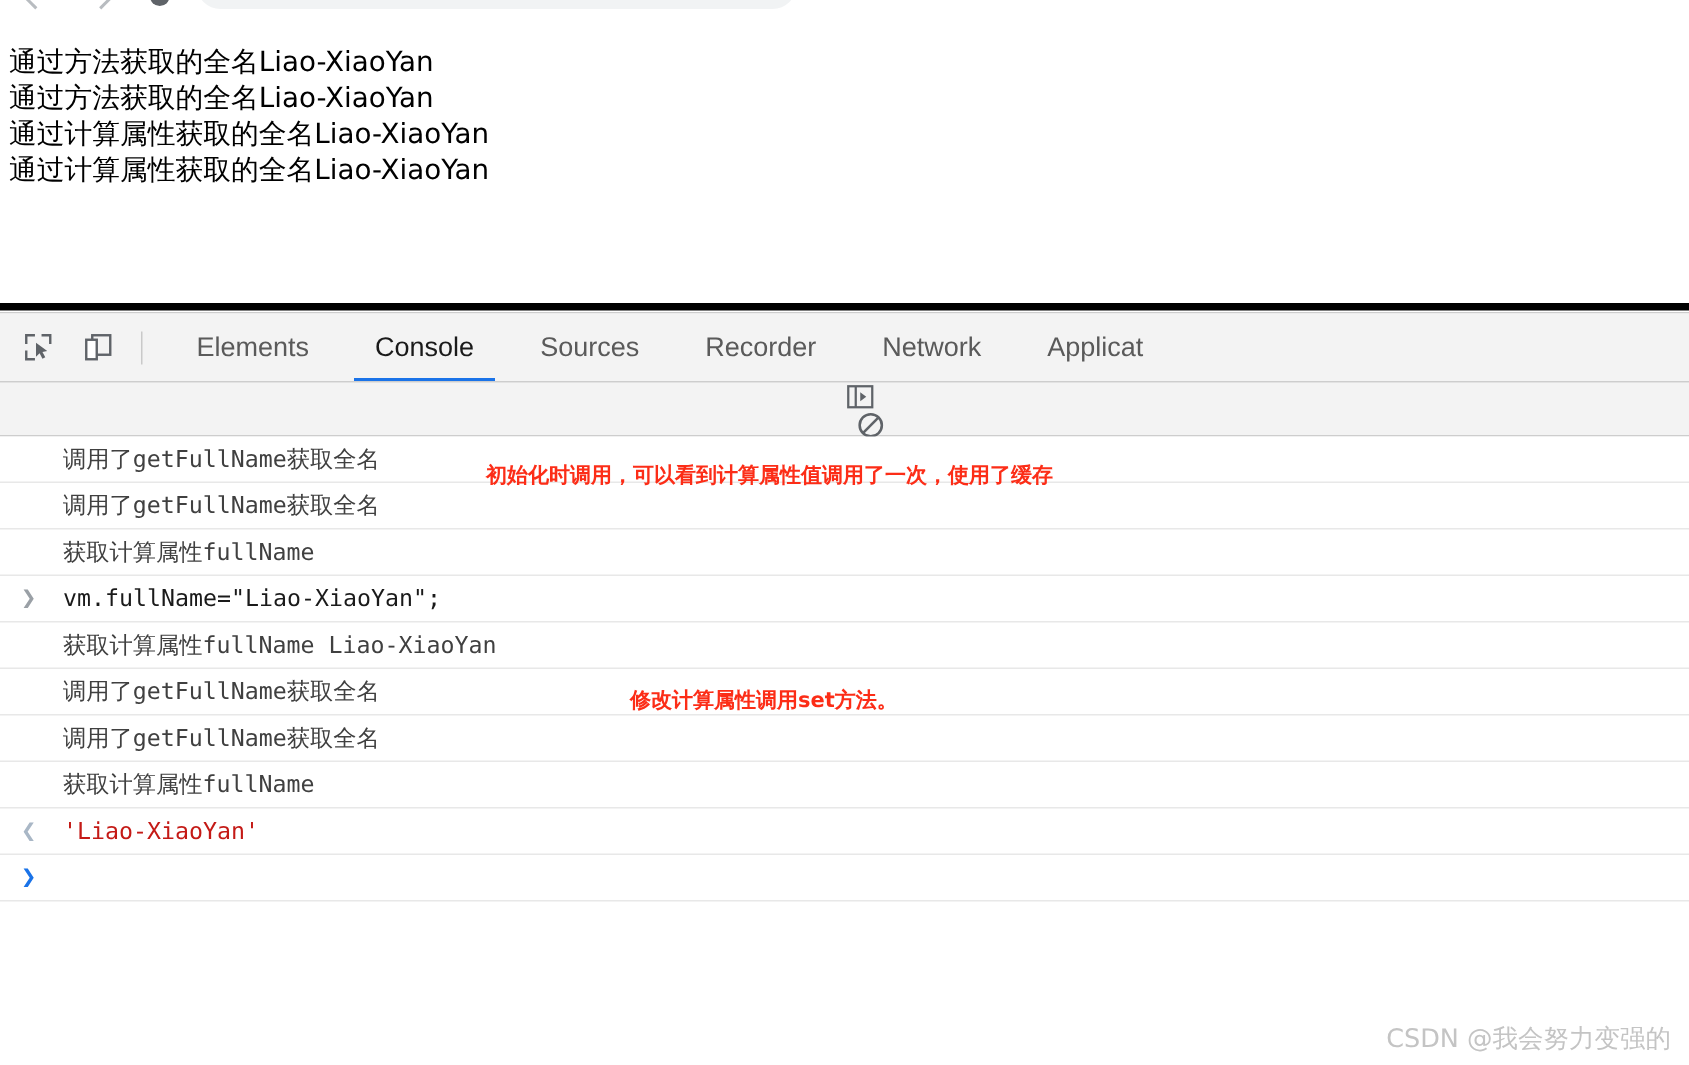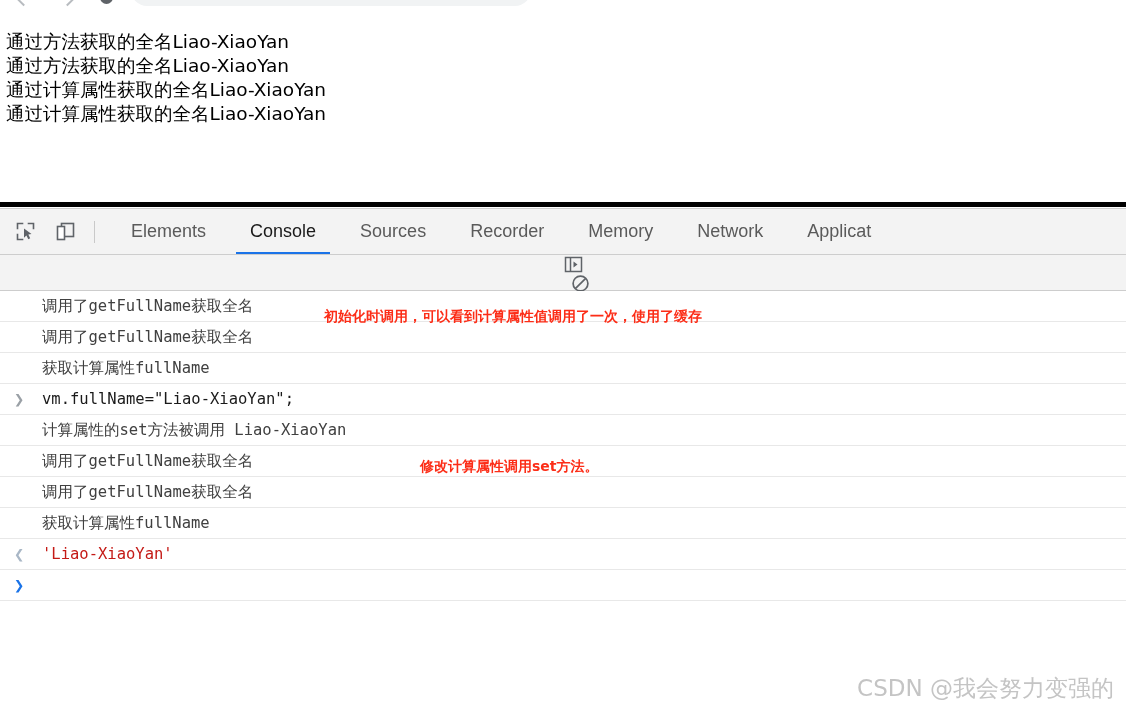--- a/index.html
+++ b/index.html
@@ -237,21 +237,21 @@
   }
   #annot-0 { left: 324px; top: 308px; }
   #annot-1 { left: 420px; top: 458px; }
 
   
   .watermark {
     position: absolute;
     right: 12px;
     bottom: 6px;
     font-family: "DejaVu Sans", "Liberation Sans", sans-serif;
-    font-size: 23px;
+    font-size: 17px;
     color: #c4c4c4;
     white-space: nowrap;
     pointer-events: none;
     text-align: right;
   }
 </style>
 </head>
 <body>
 
 <div id="app">
@@ -298,23 +298,20 @@
         <div class="dt-tab active">
           <span>Console</span>
         </div>
         <div class="dt-tab">
           <span>Sources</span>
         </div>
         <div class="dt-tab">
           <span>Recorder</span>
         </div>
         <div class="dt-tab">
-          <span>Memory</span>
-        </div>
-        <div class="dt-tab">
           <span>Network</span>
         </div>
         <div class="dt-tab">
           <span>Applicat</span>
         </div>
       </div>
     </div>
 
     <div class="dt-console-toolbar">
       <div class="icon-btn">
@@ -363,21 +360,21 @@
         <span class="row-text log">获取计算属性fullName</span>
       </div>
 
       <div class="console-row">
         <span class="row-gutter in-arrow">❯</span>
         <span class="row-text input">vm.fullName="Liao-XiaoYan";</span>
       </div>
 
       <div class="console-row">
         <span class="row-gutter"></span>
-        <span class="row-text log">计算属性的set方法被调用 Liao-XiaoYan</span>
+        <span class="row-text log">获取计算属性fullName Liao-XiaoYan</span>
       </div>
 
       <div class="console-row">
         <span class="row-gutter"></span>
         <span class="row-text log">调用了getFullName获取全名</span>
       </div>
 
       <div class="console-row">
         <span class="row-gutter"></span>
         <span class="row-text log">调用了getFullName获取全名</span>

